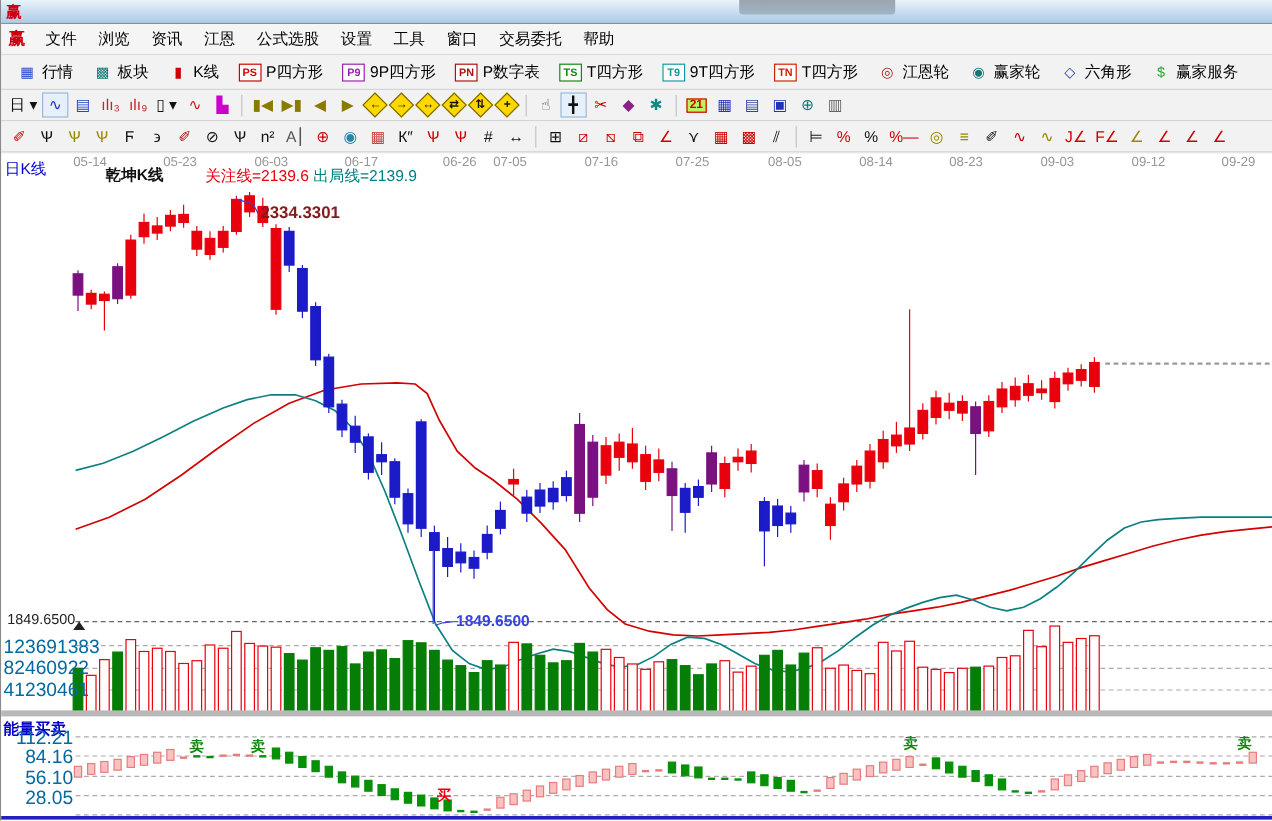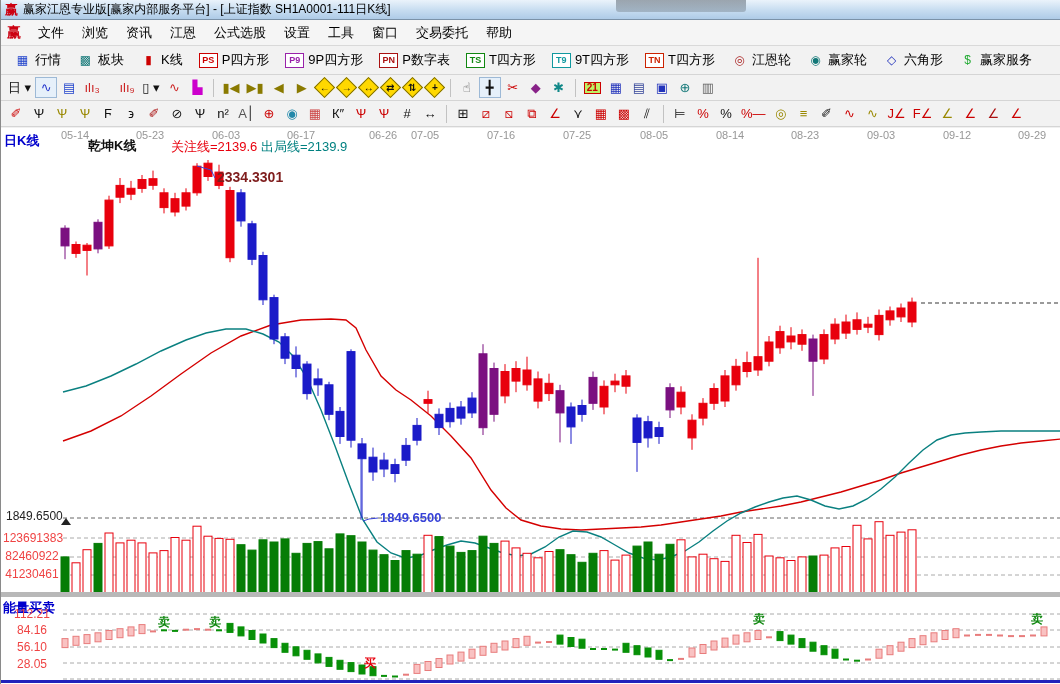--- a/index.html
+++ b/index.html
@@ -38,43 +38,42 @@
   .tbsep { width:1px; height:18px; background:#c2c2c2; margin:0 4px; }
   .diamond { width:15px; height:15px; background:#ffd800; border:1px solid #7a6a00; transform:rotate(45deg);
     display:inline-flex; align-items:center; justify-content:center; margin:0 3px; }
   .diamond > span { transform:rotate(-45deg); font-size:10px; color:#111; font-weight:bold; }
 
   
   #chart { position:absolute; left:0; top:128px; width:1060px; height:556px; background:#ffffff; }
   #plot { position:absolute; left:0; top:0; }
   .ovl { position:absolute; white-space:nowrap; }
   .date-lbl { color:#979797; font-size:11px; top:1px; }
-  .lbl-djx { left:3px; top:4px; color:#0000cc; font-size:13px; font-weight:bold; }
+  .lbl-djx { left:3px; top:4px; color:#0000cc; font-size:13px; font-weight:normal; }
   .lbl-qk  { left:87px; top:9px; color:#111; font-size:13px; font-weight:bold; }
   .lbl-gz  { left:170px; top:10px; color:#e8000d; font-size:13px; }
   .lbl-cj  { left:260px; top:10px; color:#008080; font-size:13px; }
   .lbl-peak{ left:216px; top:41px; color:#7f1d1d; font-size:14px; font-weight:bold; }
   .lbl-low { left:379px; top:382px; color:#3742d8; font-size:13px; font-weight:bold; }
   .lbl-price-axis { left:5px; top:381px; color:#222; font-size:12px; }
-  .vol-lbl, .ind-lbl { left:2px; width:58px; text-align:center; color:#ef4444; font-size:12px; }
+  .vol-lbl, .ind-lbl { left:2px; width:58px; text-align:right; color:#0369a1; font-size:16px; }
   .lbl-nl { left:2px; top:471px; color:#0000cc; font-size:13px; font-weight:bold; }
   .marker { font-size:12px; font-weight:bold; }
   .tri { left:60px; top:390px; width:0; height:0; border-left:5px solid transparent;
     border-right:5px solid transparent; border-bottom:7px solid #222; }
   .sep-band { position:absolute; left:0; top:464px; width:1060px; height:5px; background:#b8b8b8; }
   .bottom-line { position:absolute; left:0; top:552px; width:1060px; height:3px; background:#2222bb; }
 </style>
 </head>
 <body>
 
 <div id="app">
 
   <div class="titlebar">
     <span class="logo">赢</span>
-    <span>赢家江恩专业版[赢家内部服务平台] - [上证指数  SH1A0001-111日K线]</span>
     <span class="smudge"></span>
   </div>
 
   <div class="menubar">
     <span class="logo">赢</span>
     <span id="menu-items" style="display:flex">
         <span class="menu-item">文件</span>
         <span class="menu-item">浏览</span>
         <span class="menu-item">资讯</span>
         <span class="menu-item">江恩</span>
@@ -139,21 +138,21 @@
       <span class="tb1-item">
         <span class="tb1-icon" style="color: rgb(34, 170, 51);">$</span>
         <span>赢家服务</span>
       </span>
     </div>
   <div class="toolbar" id="toolbar2">
       <span class="tb-btn" style="color: rgb(17, 17, 17);">日 ▾</span>
       <span class="tb-btn press" style="color: rgb(34, 51, 204);">∿</span>
       <span class="tb-btn" style="color: rgb(34, 68, 204);">▤</span>
       <span class="tb-btn" style="color: rgb(204, 34, 34);">ılı₃</span>
-      <span class="tb-btn" style="color: rgb(204, 34, 34); margin-left: 12px;">ılı₉</span>
+      <span class="tb-btn" style="color: rgb(204, 34, 34);">ılı₉</span>
       <span class="tb-btn" style="color: rgb(17, 17, 17);">▯ ▾</span>
       <span class="tb-btn" style="color: rgb(204, 34, 34);">∿</span>
       <span class="tb-btn" style="color: rgb(204, 0, 204);">▙</span>
       <span class="tbsep"></span>
       <span class="tb-btn" style="color: rgb(138, 122, 0);">▮◀</span>
       <span class="tb-btn" style="color: rgb(138, 122, 0);">▶▮</span>
       <span class="tb-btn" style="color: rgb(138, 122, 0);">◀</span>
       <span class="tb-btn" style="color: rgb(138, 122, 0);">▶</span>
       <span class="diamond">
         <span>←</span>

